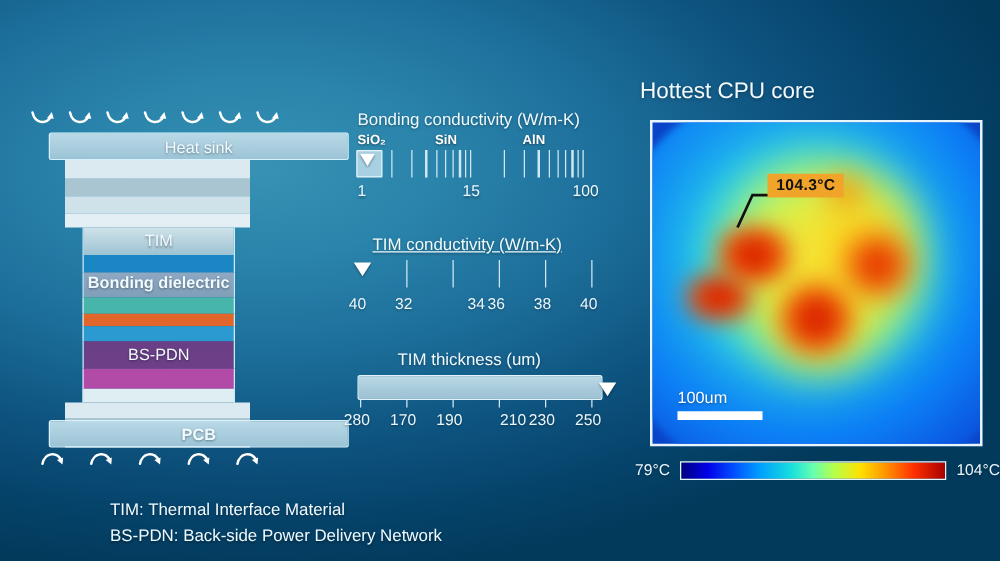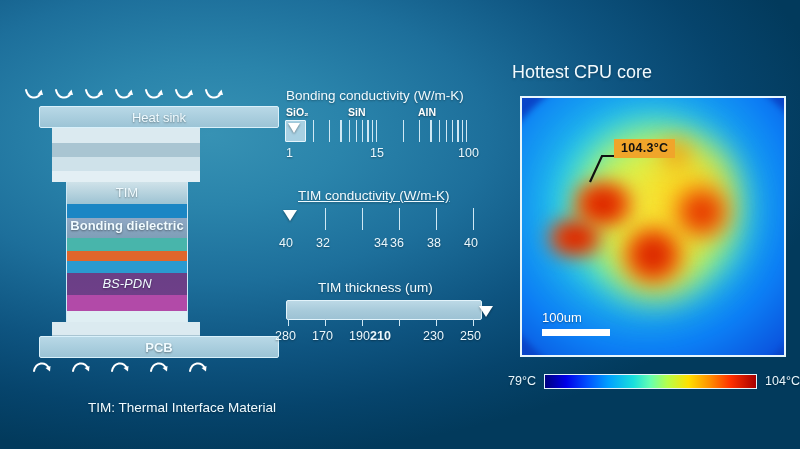--- a/index.html
+++ b/index.html
@@ -75,21 +75,21 @@
     position:absolute;left:92px;top:41px;
     background:#f0a52a;color:#111;
     font-size:12.5px;font-weight:bold;
     padding:2px 7px 3px 7px;letter-spacing:.3px;
   }
   #leader{position:absolute;left:62px;top:56px;}
   #scalebar-lbl{position:absolute;left:20px;top:212px;font-size:13px;color:#fff;text-shadow:0 1px 2px rgba(0,0,0,.4);}
   #scalebar{position:absolute;left:20px;top:231px;width:68px;height:7px;background:#fff;}
 
   
-  #cbar-wrap{left:508px;top:369px;width:292px;height:24px;display:flex;align-items:center;}
+  #cbar-wrap{left:508px;top:369px;width:292px;height:24px;display:flex;}
   .cbar-lbl{font-size:12.5px;color:#eaf7fd;text-shadow:0 1px 2px rgba(0,0,0,.35);}
   #cbar{
     flex:1;height:15px;margin:0 8px;
     border:1.4px solid #e6f5fc;box-sizing:border-box;
     background:linear-gradient(90deg,
       #00007f 0%, #0000e8 10%, #0050ff 20%, #00a0ff 30%,
       #19e0dc 42%, #66ffb0 50%, #b6ff4a 58%,
       #ffe000 68%, #ff9000 78%, #ff3000 88%, #a80000 100%);
   }
 
@@ -148,21 +148,21 @@
     <div class="bar narrow" style="top:94px;height:22px;background:linear-gradient(180deg,#cfe2e9,#9dc3d3);">
       <div class="lbl" style="top:4px;">TIM</div>
     </div>
     <div class="bar narrow" style="top:116px;height:14px;background:#1b86c4;"></div>
     <div class="bar narrow" style="top:130px;height:20px;background:linear-gradient(180deg,#8fa8c4,#7f9fb8);">
       <div class="lbl" style="top:1px;font-weight:bold;">Bonding dielectric</div>
     </div>
     <div class="bar narrow" style="top:150px;height:13px;background:#48b5ab;"></div>
     <div class="bar narrow" style="top:163px;height:10px;background:#e0662c;"></div>
     <div class="bar narrow" style="top:173px;height:12px;background:#2a9ad0;"></div>
-    <div class="bar narrow" style="top:185px;height:22px;background:linear-gradient(180deg,#6a3f86,#6e3f88);font-style:italic;">
+    <div class="bar narrow" style="top:185px;height:22px;background:linear-gradient(180deg,#6a3f86,#6e3f88);">
       <div class="lbl" style="top:4px;">BS-PDN</div>
     </div>
     <div class="bar narrow" style="top:207px;height:16px;background:#b24aa8;"></div>
     <div class="bar narrow" style="top:223px;height:11px;background:#dfeef3;"></div>
 
     <div class="bar mid" style="top:234px;height:13px;background:#dbeaf0;"></div>
     <div class="bar mid" style="top:247px;height:12px;background:#a9c5d2;"></div>
     <div class="bar mid" style="top:259px;height:11px;background:#d6e7ee;"></div>
 
     <div class="bar wide" style="top:248px;height:22px;background:linear-gradient(180deg,#b8d8e6,#9cc4d6);font-weight:bold;">
@@ -262,21 +262,21 @@
         <div class="tick" style="left: 164px; top: 231px; height: 7px;"></div>
         <div class="tick" style="left: 201px; top: 231px; height: 7px;"></div>
       </div>
 
     <div class="tri-down" style="left:207px;top:218px;"></div>
 
     <div id="timt-nums">
         <div class="axnum" style="left: 3px; top: 241px;">280</div>
         <div class="axnum" style="left: 40px; top: 241px;">170</div>
         <div class="axnum" style="left: 77px; top: 241px;">190</div>
-        <div class="axnum" style="left: 98px; top: 241px; font-weight: bold;">210</div>
+        <div class="axnum" style="left: 128px; top: 241px;">210</div>
         <div class="axnum" style="left: 151px; top: 241px;">230</div>
         <div class="axnum" style="left: 188px; top: 241px;">250</div>
       </div>
   </div>
 
   <div class="abs" id="thermal">
     <div class="abs" id="thermal-title">Hottest CPU core</div>
 
     <div id="thermal-frame">
 
@@ -306,15 +306,16 @@
   </div>
 
   <div class="abs" id="cbar-wrap">
     <span class="cbar-lbl">79°C</span>
     <span id="cbar"></span>
     <span class="cbar-lbl">104°C</span>
   </div>
 
   <div class="abs" id="notes">
     <div class="note">TIM: Thermal Interface Material</div>
+    <div class="note">BS-PDN: Back-side Power Delivery Network</div>
   </div>
 
 </div>
 
 </body></html>

